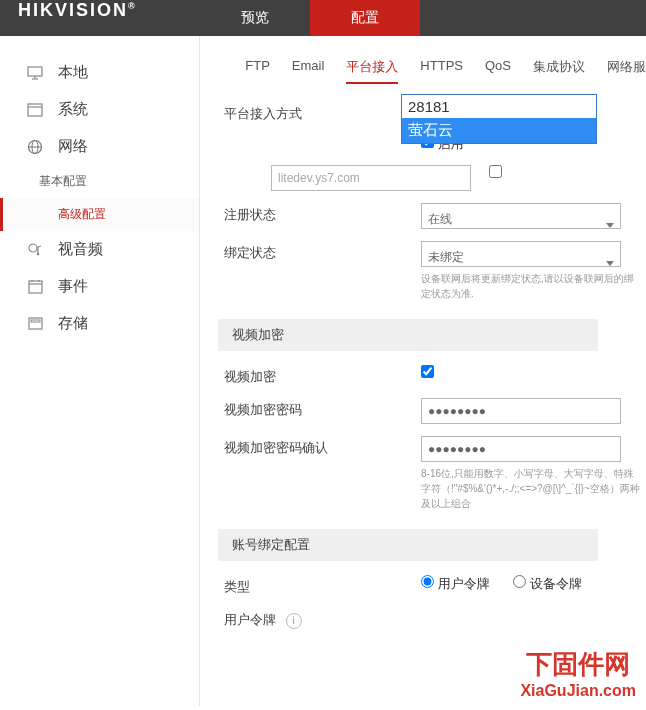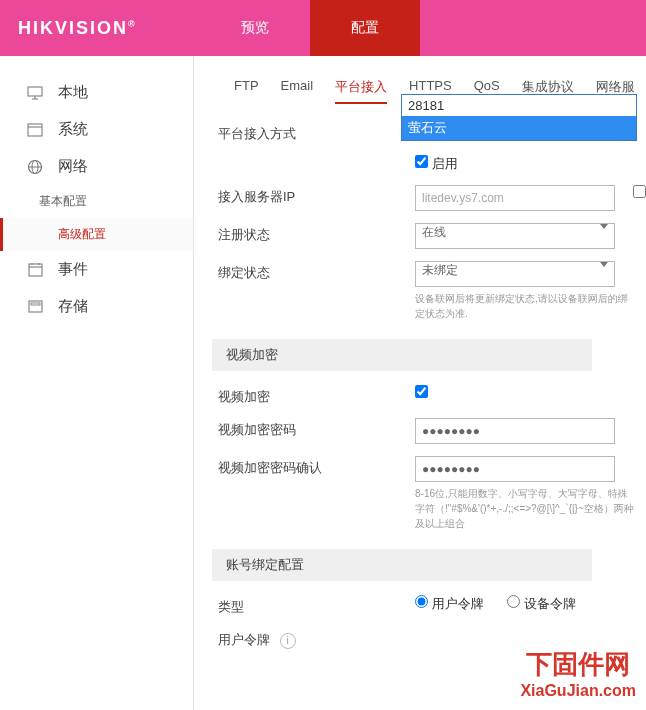--- a/index.html
+++ b/index.html
@@ -1,45 +1,45 @@
 <!DOCTYPE html>
 <html><head>
 <meta charset="utf-8">
 <style>
 * { box-sizing: border-box; margin: 0; padding: 0; }
 body { font-family: "Microsoft YaHei", Arial, sans-serif; font-size: 13px; color: #333; width: 646px; height: 710px; background: #fff; position: relative; overflow: hidden; }
-.topbar { height: 56px; background: #ec4899; display: flex; align-items: center; }
+.topbar { height: 36px; background: #404040; display: flex; }
 .logo { color: #fff; font-weight: bold; font-size: 18px; letter-spacing: 2px; padding-left: 18px; width: 200px; }
 .logo sup { font-size: 9px; }
 .topnav { display: flex; height: 100%; }
 .topnav-item { width: 110px; display: flex; align-items: center; justify-content: center; color: #fff; font-size: 14px; cursor: pointer; }
 .topnav-item.active { background: #c62118; }
 .main { display: flex; height: calc(100% - 40px); }
 .sidebar { width: 200px; border-right: 1px solid #e5e5e5; padding-top: 18px; }
 .side-item { display: flex; align-items: center; padding: 9px 0 9px 26px; color: #3d3d3d; cursor: pointer; font-size: 15px; }
 .side-item .icn { width: 18px; height: 18px; margin-right: 14px; display: inline-flex; align-items: center; justify-content: center; }
 .side-sub { padding: 8px 0 8px 39px; color: #606060; cursor: pointer; font-size: 12px; }
 .side-sub.active { color: #c62118; border-left: 3px solid #c62118; padding-left: 55px; background: #fbfbfb; }
 .content { flex: 1; padding: 0 0 0 18px; position: relative; }
-.tabs { display: flex; gap: 22px; padding: 22px 0 8px 22px; font-size: 13px; color: #555; }
+.tabs { display: flex; gap: 22px; padding: 22px 0 8px 22px; font-size: 13px; color: #555; justify-content: flex-end; }
 .tab { padding-bottom: 6px; cursor: pointer; white-space: nowrap; }
 .tab.active { color: #c62118; border-bottom: 2px solid #c62118; }
 .formwrap { padding: 4px 0 0 6px; position: relative; }
 .row { display: flex; align-items: flex-start; padding: 6px 0; }
 .row .lbl { width: 150px; color: #444; padding-top: 3px; font-size: 13px; }
 .row .fld { flex: 1; padding-left: 47px; }
 .row input[type=text], .row input[type=password], .row .select, .row .readonly {
   width: 200px; height: 26px; border: 1px solid #b8b8b8; padding: 0 6px; font-size: 12px; color: #666; background: #fff;
 }
-.row .select { display: flex; align-items: flex-start; justify-content: space-between; cursor: pointer; }
+.row .select { display: flex; align-items: flex-end; justify-content: space-between; cursor: pointer; }
 .row .select .caret { border-left: 4px solid transparent; border-right: 4px solid transparent; border-top: 5px solid #777; }
 .help { color: #9a9a9a; font-size: 10px; line-height: 1.5; max-width: 220px; padding-top: 4px; }
 .section-head { background: #efefef; padding: 7px 14px; font-size: 13px; color: #444; margin: 12px 0 8px -6px; width: 380px; }
 .checkbox-after { margin-left: 6px; }
-.dropdown { position: absolute; left: 401px; top: 94px; width: 236px; border: 1px solid #3a78c4; background: #fff; font-size: 13px; z-index: 10; }
+.dropdown { position: absolute; left: 401px; top: 94px; width: 196px; border: 1px solid #3a78c4; background: #fff; font-size: 15px; z-index: 10; }
 .dropdown .opt { padding: 3px 6px; cursor: pointer; color: #333; }
 .dropdown .opt.hl { background: #2f8cf0; color: #fff; }
 .btnbar { display: flex; gap: 28px; padding: 28px 0 0 0; }
 .watermark { position: absolute; right: 10px; bottom: 10px; text-align: center; font-weight: bold; pointer-events: none; margin-top: 32px; }
 .wm1 { color: #d6352b; font-size: 26px; font-family: "KaiTi","STKaiti",serif; text-shadow: 1px 1px 0 #fff; }
 .wm2 { color: #d6352b; font-size: 16px; text-shadow: 0 1px 0 #fff; }
 svg { display: block; }
 .info-icn { display:inline-flex; width:16px; height:16px; border:1px solid #bbb; border-radius:50%; align-items:center; justify-content:center; font-size:10px; color:#999; margin-left:6px; }
 </style>
 </head>
@@ -81,20 +81,30 @@
             <ellipse cx="8" cy="8" rx="3" ry="6.5" fill="none" stroke="#777" stroke-width="1"></ellipse>
             <line x1="1.5" y1="8" x2="14.5" y2="8" stroke="#777" stroke-width="1"></line>
           </svg>
         </span>
       <span>网络</span>
     </div>
     <div class="side-sub">基本配置</div>
     <div class="side-sub active">高级配置</div>
     <div class="side-item">
       <span class="icn">
+          <svg width="16" height="16" viewBox="0 0 16 16">
+            <circle cx="6" cy="6" r="4" fill="none" stroke="#888" stroke-width="1.2"></circle>
+            <circle cx="11" cy="12" r="1.3" fill="#888"></circle>
+            <path d="M11 11 L11 5 L14 4" fill="none" stroke="#888" stroke-width="1.2"></path>
+          </svg>
+        </span>
+      <span>视音频</span>
+    </div>
+    <div class="side-item">
+      <span class="icn">
           <svg width="15" height="15" viewBox="0 0 15 15">
             <rect x="1" y="2" width="13" height="12" fill="none" stroke="#888" stroke-width="1.2"></rect>
             <line x1="1" y1="5" x2="14" y2="5" stroke="#888" stroke-width="1.2"></line>
             <line x1="4" y1="1" x2="4" y2="3" stroke="#888" stroke-width="1.2"></line>
             <line x1="11" y1="1" x2="11" y2="3" stroke="#888" stroke-width="1.2"></line>
           </svg>
         </span>
       <span>事件</span>
     </div>
     <div class="side-item">
@@ -127,21 +137,20 @@
       <div class="row">
         <div class="lbl"></div>
         <div class="fld">
           <label>
             <input type="checkbox" checked="" style="">
             <span>启用</span>
           </label>
         </div>
       </div>
       <div class="row">
-        <div class="lbl">接入服务器IP</div>
         <div class="fld" style="display:flex;align-items:flex-start;">
           <input type="text" style="color: rgb(170, 170, 170);" value="litedev.ys7.com">
           <input type="checkbox" class="checkbox-after" style="margin-left: 18px;">
         </div>
       </div>
       <div class="row">
         <div class="lbl">注册状态</div>
         <div class="fld">
           <div class="select">
             <span>在线</span>

